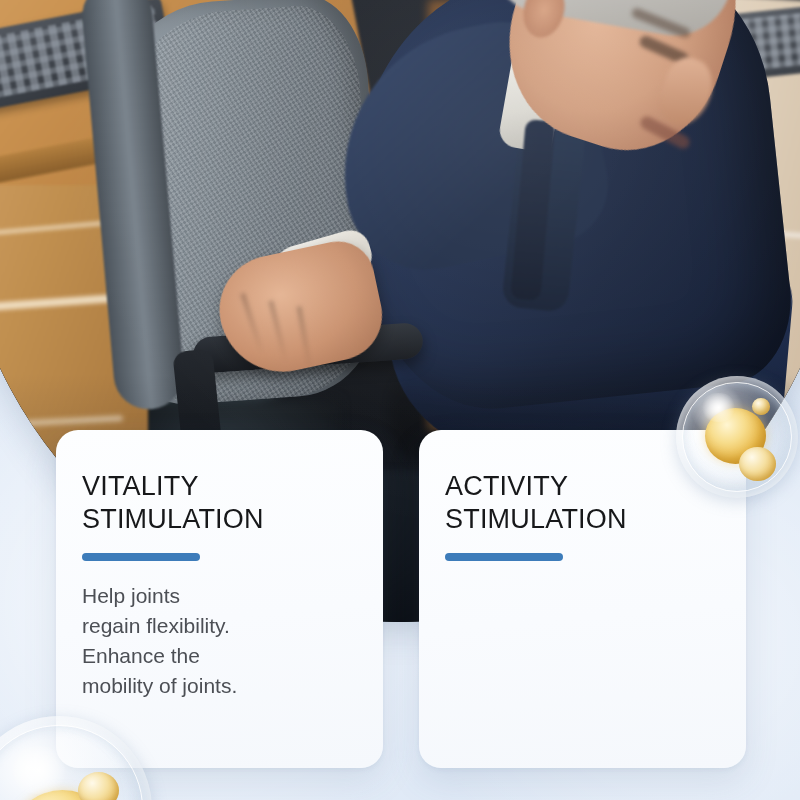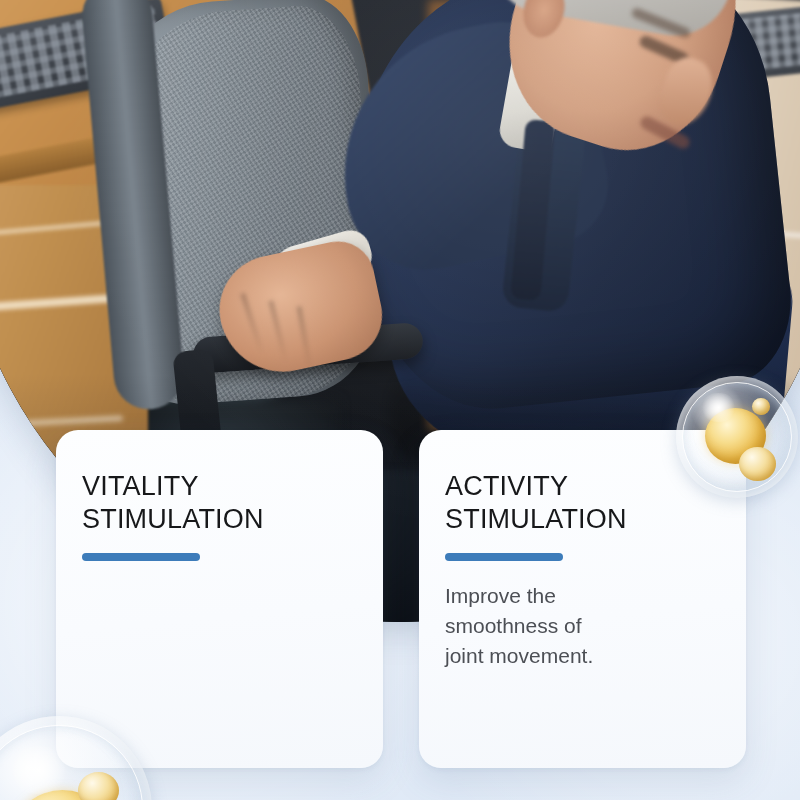--- a/index.html
+++ b/index.html
@@ -554,26 +554,27 @@
     <div class="cap-oil-sm" style="left:60%; top:30%; width:22%; height:20%;"></div>
     <div class="cap-glint" style="left:22%; top:16%; width:34%; height:26%;"></div>
   </div>
 
   <div class="cards">
 
     <div class="card">
       <h2 class="card-title">VITALITY
 STIMULATION</h2>
       <div class="card-rule"></div>
+      <p class="card-desc">Help joints
+regain flexibility.
+Enhance the
+mobility of joints.</p>
     </div>
 
     <div class="card">
       <h2 class="card-title">ACTIVITY
 STIMULATION</h2>
       <div class="card-rule"></div>
-      <p class="card-desc">Improve the
-smoothness of
-joint movement.</p>
     </div>
 
   </div>
 
 </div>
 
 </body></html>

